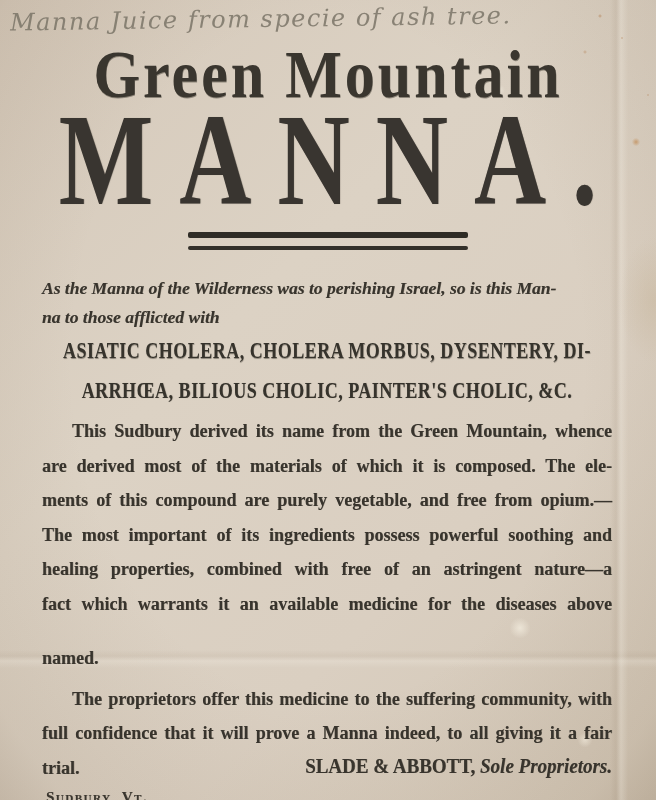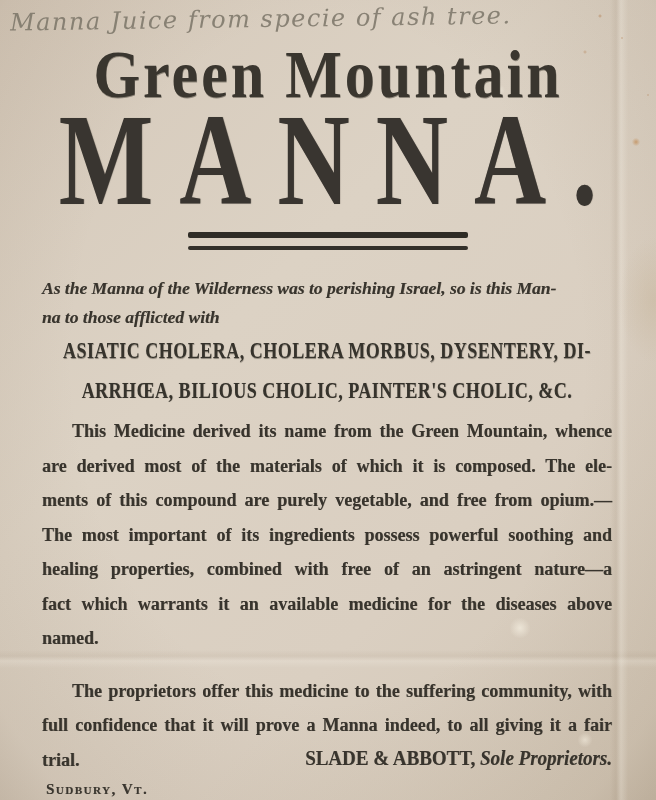--- a/index.html
+++ b/index.html
@@ -90,21 +90,21 @@
 
   .bodytext {
     margin: 8px 0 0 0;
     font-weight: bold;
     font-size: 18px;
     line-height: 34.5px;
     color: #38342d;
   }
   .jline { text-align: justify; text-align-last: justify; }
   .first-line { text-indent: 30px; }
-  .last-line { text-align: center; text-align-last: left; }
+  .last-line { text-align: center; text-align-last: left; margin-top: 20px; }
 
   .signature-row {
     display: flex;
     justify-content: space-between;
     align-items: baseline;
     font-weight: bold;
     font-size: 18px;
     line-height: 34.5px;
   }
   .proprietor { font-size: 19px; transform: scaleY(1.12); transform-origin: right bottom; }
@@ -141,30 +141,30 @@
       <div>As the Manna of the Wilderness was to perishing Israel, so is this Man-</div>
       <div>na to those afflicted with</div>
     </div>
 
     <div class="ailments ink">
       <div>ASIATIC CHOLERA, CHOLERA MORBUS, DYSENTERY, DI-</div>
       <div>ARRHŒA, BILIOUS CHOLIC, PAINTER'S CHOLIC, &amp;C.</div>
     </div>
 
     <div class="bodytext ink" style="margin-top:12px;">
-      <div class="jline first-line">This Medicine derived its name from the Green Mountain, whence</div>
+      <div class="jline first-line">This Sudbury derived its name from the Green Mountain, whence</div>
       <div class="jline">are derived most of the materials of which it is composed.  The ele-</div>
       <div class="jline">ments of this compound are purely vegetable, and free from opium.—</div>
       <div class="jline">The most important of its ingredients possess powerful soothing and</div>
       <div class="jline">healing properties, combined with free of an astringent nature—a</div>
       <div class="jline">fact which warrants it an available medicine for the diseases above</div>
       <div class="last-line">named.</div>
     </div>
 
-    <div class="bodytext ink" style="margin-top:18px;">
+    <div class="bodytext ink" style="margin-top:6px;">
       <div class="jline first-line">The proprietors offer this medicine to the suffering community, with</div>
       <div class="jline">full confidence that it will prove a Manna indeed, to all giving it a fair</div>
       <div class="signature-row">
         <span>trial.</span>
         <span class="proprietor">
           <span>SLADE &amp; ABBOTT,</span>
           <span class="role">Sole Proprietors.</span>
         </span>
       </div>
     </div>

